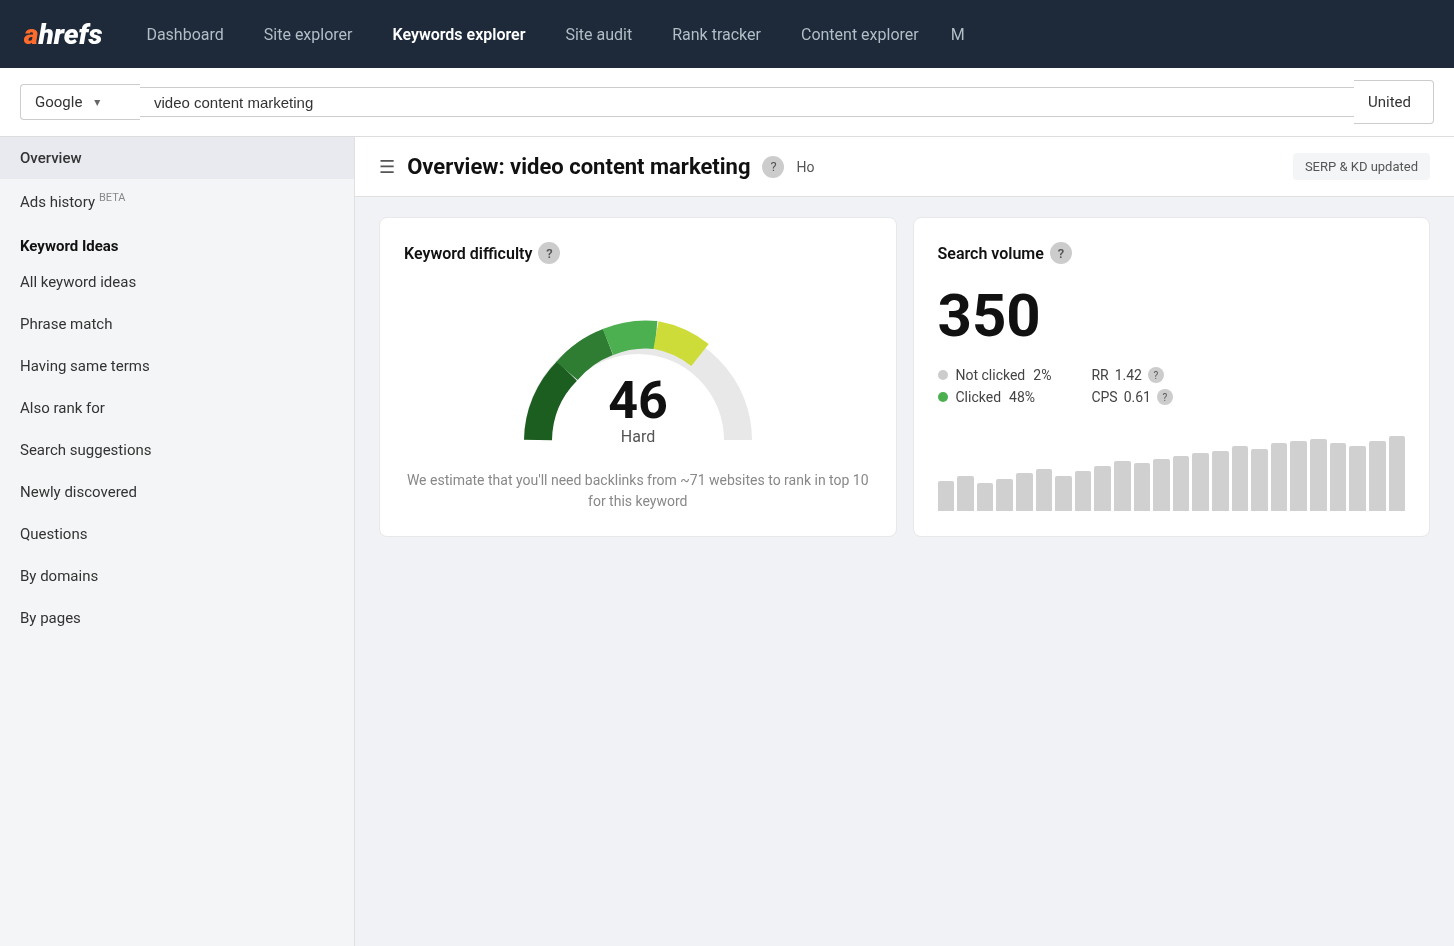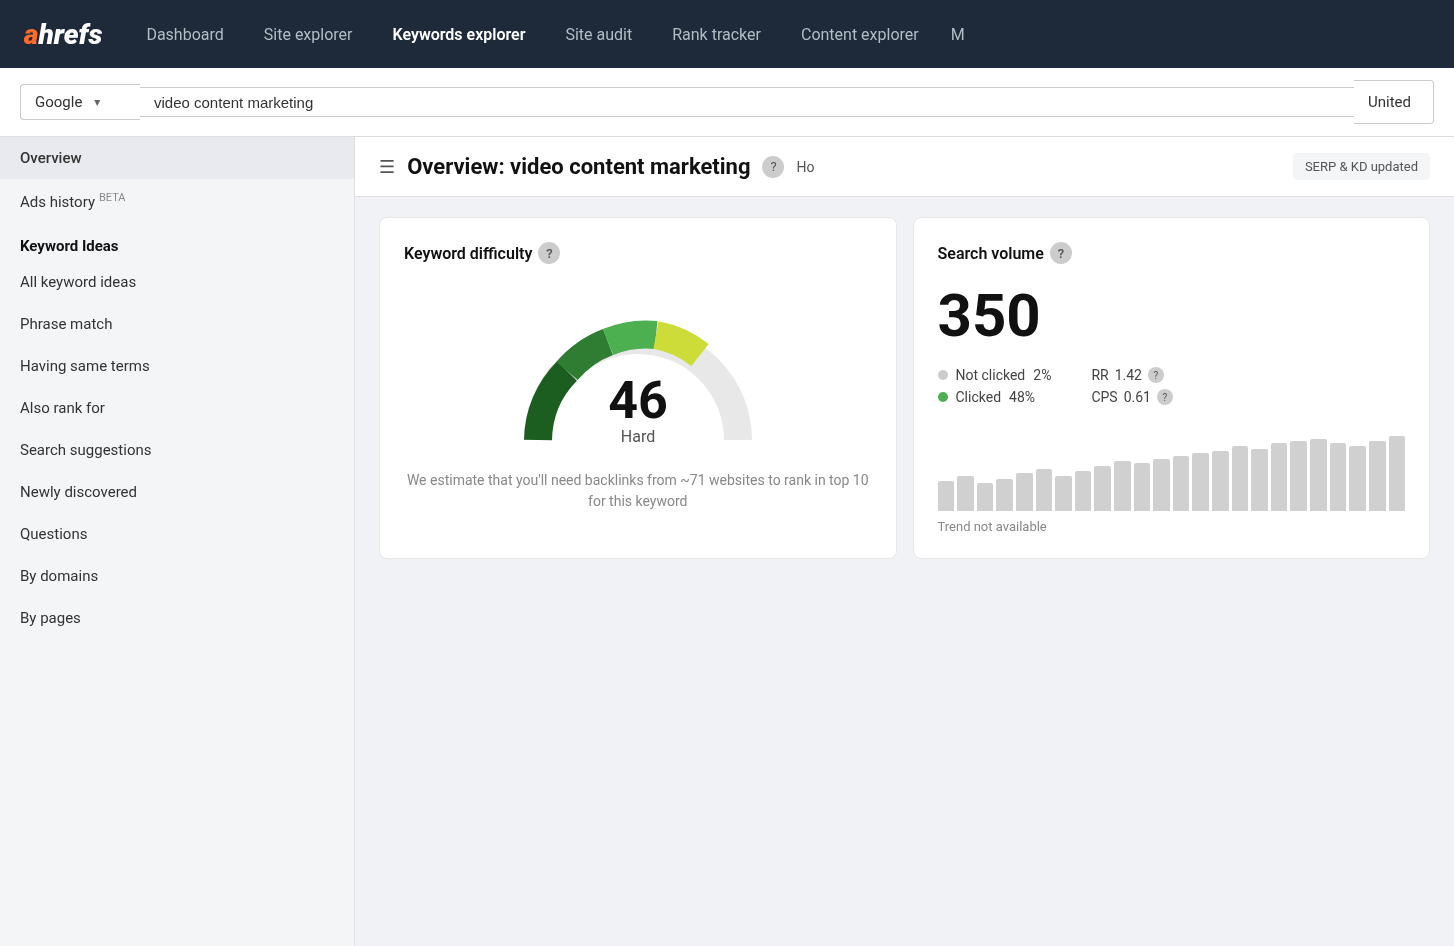--- a/index.html
+++ b/index.html
@@ -433,18 +433,17 @@
             <div class="bar" style="height: 65px;"></div>
             <div class="bar" style="height: 62px;"></div>
             <div class="bar" style="height: 68px;"></div>
             <div class="bar" style="height: 70px;"></div>
             <div class="bar" style="height: 72px;"></div>
             <div class="bar" style="height: 68px;"></div>
             <div class="bar" style="height: 65px;"></div>
             <div class="bar" style="height: 70px;"></div>
             <div class="bar" style="height: 75px;"></div>
           </div>
-        <div class="trend-label">Trend not available</div>
       </div>
 
     </div>
   </main>
 </div>
 
 </body></html>

